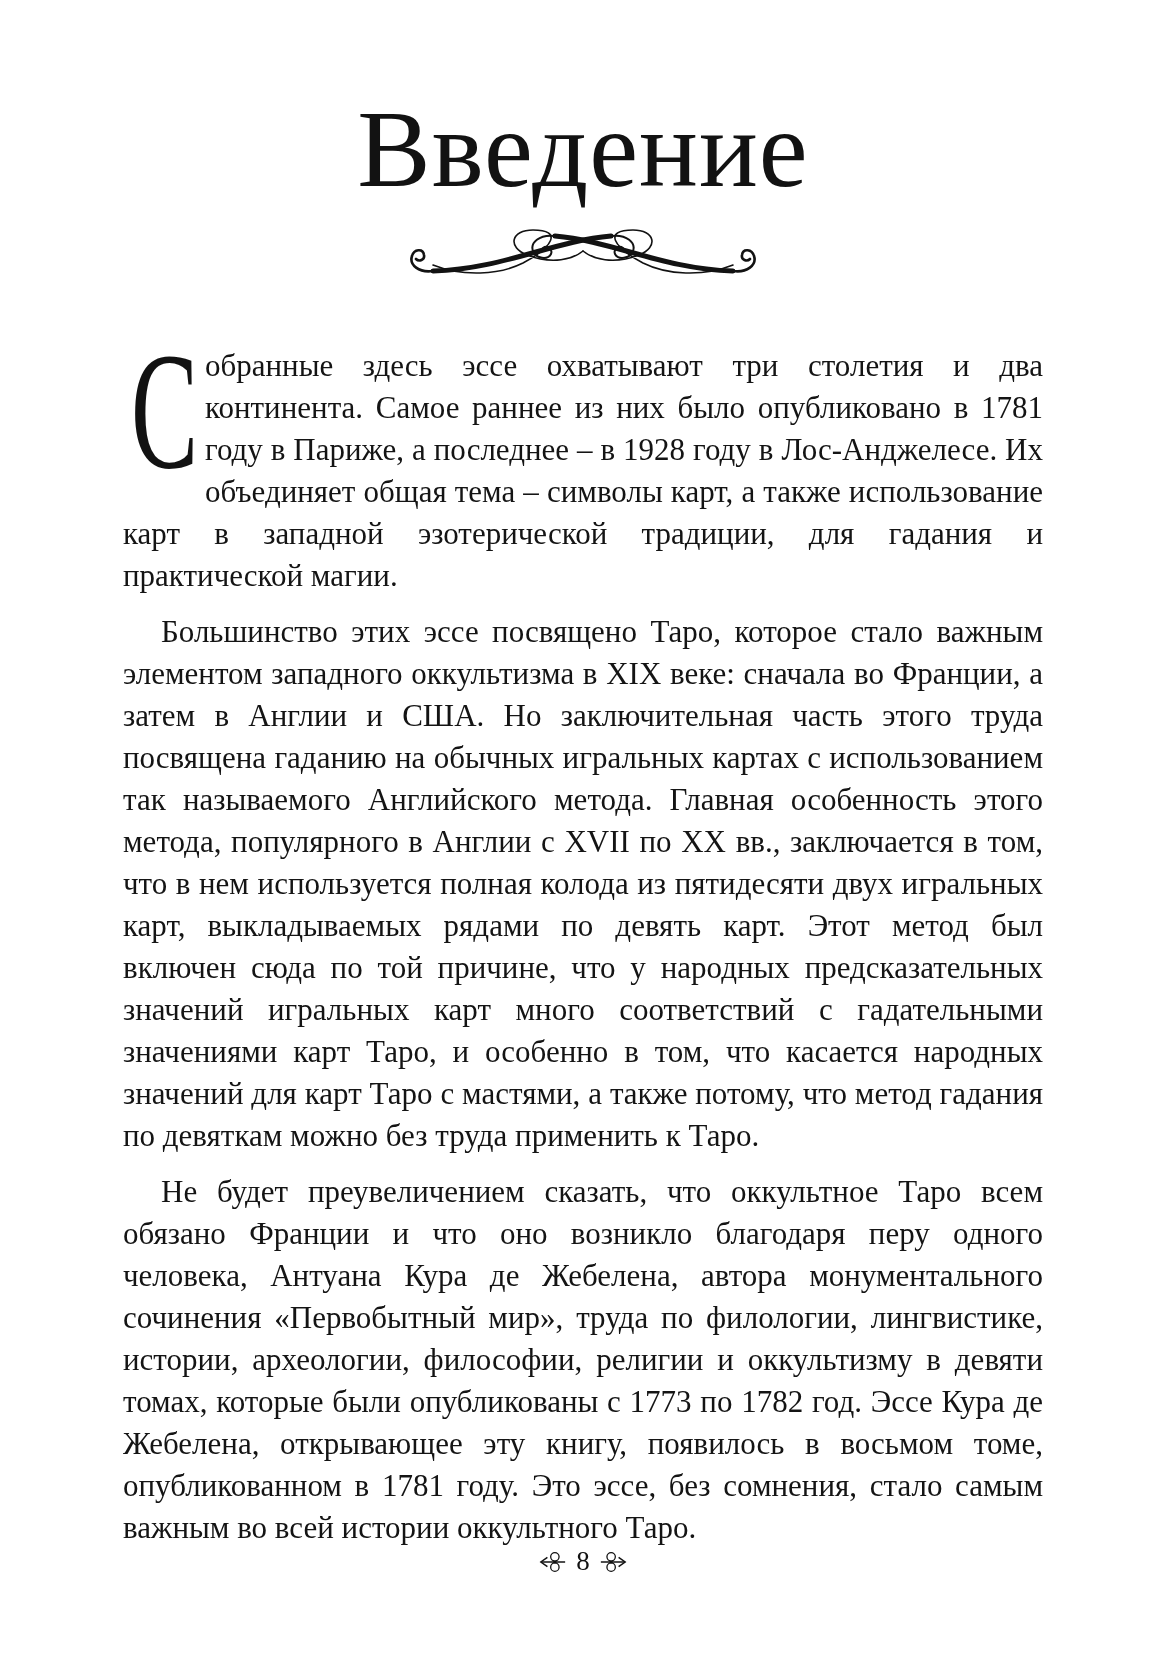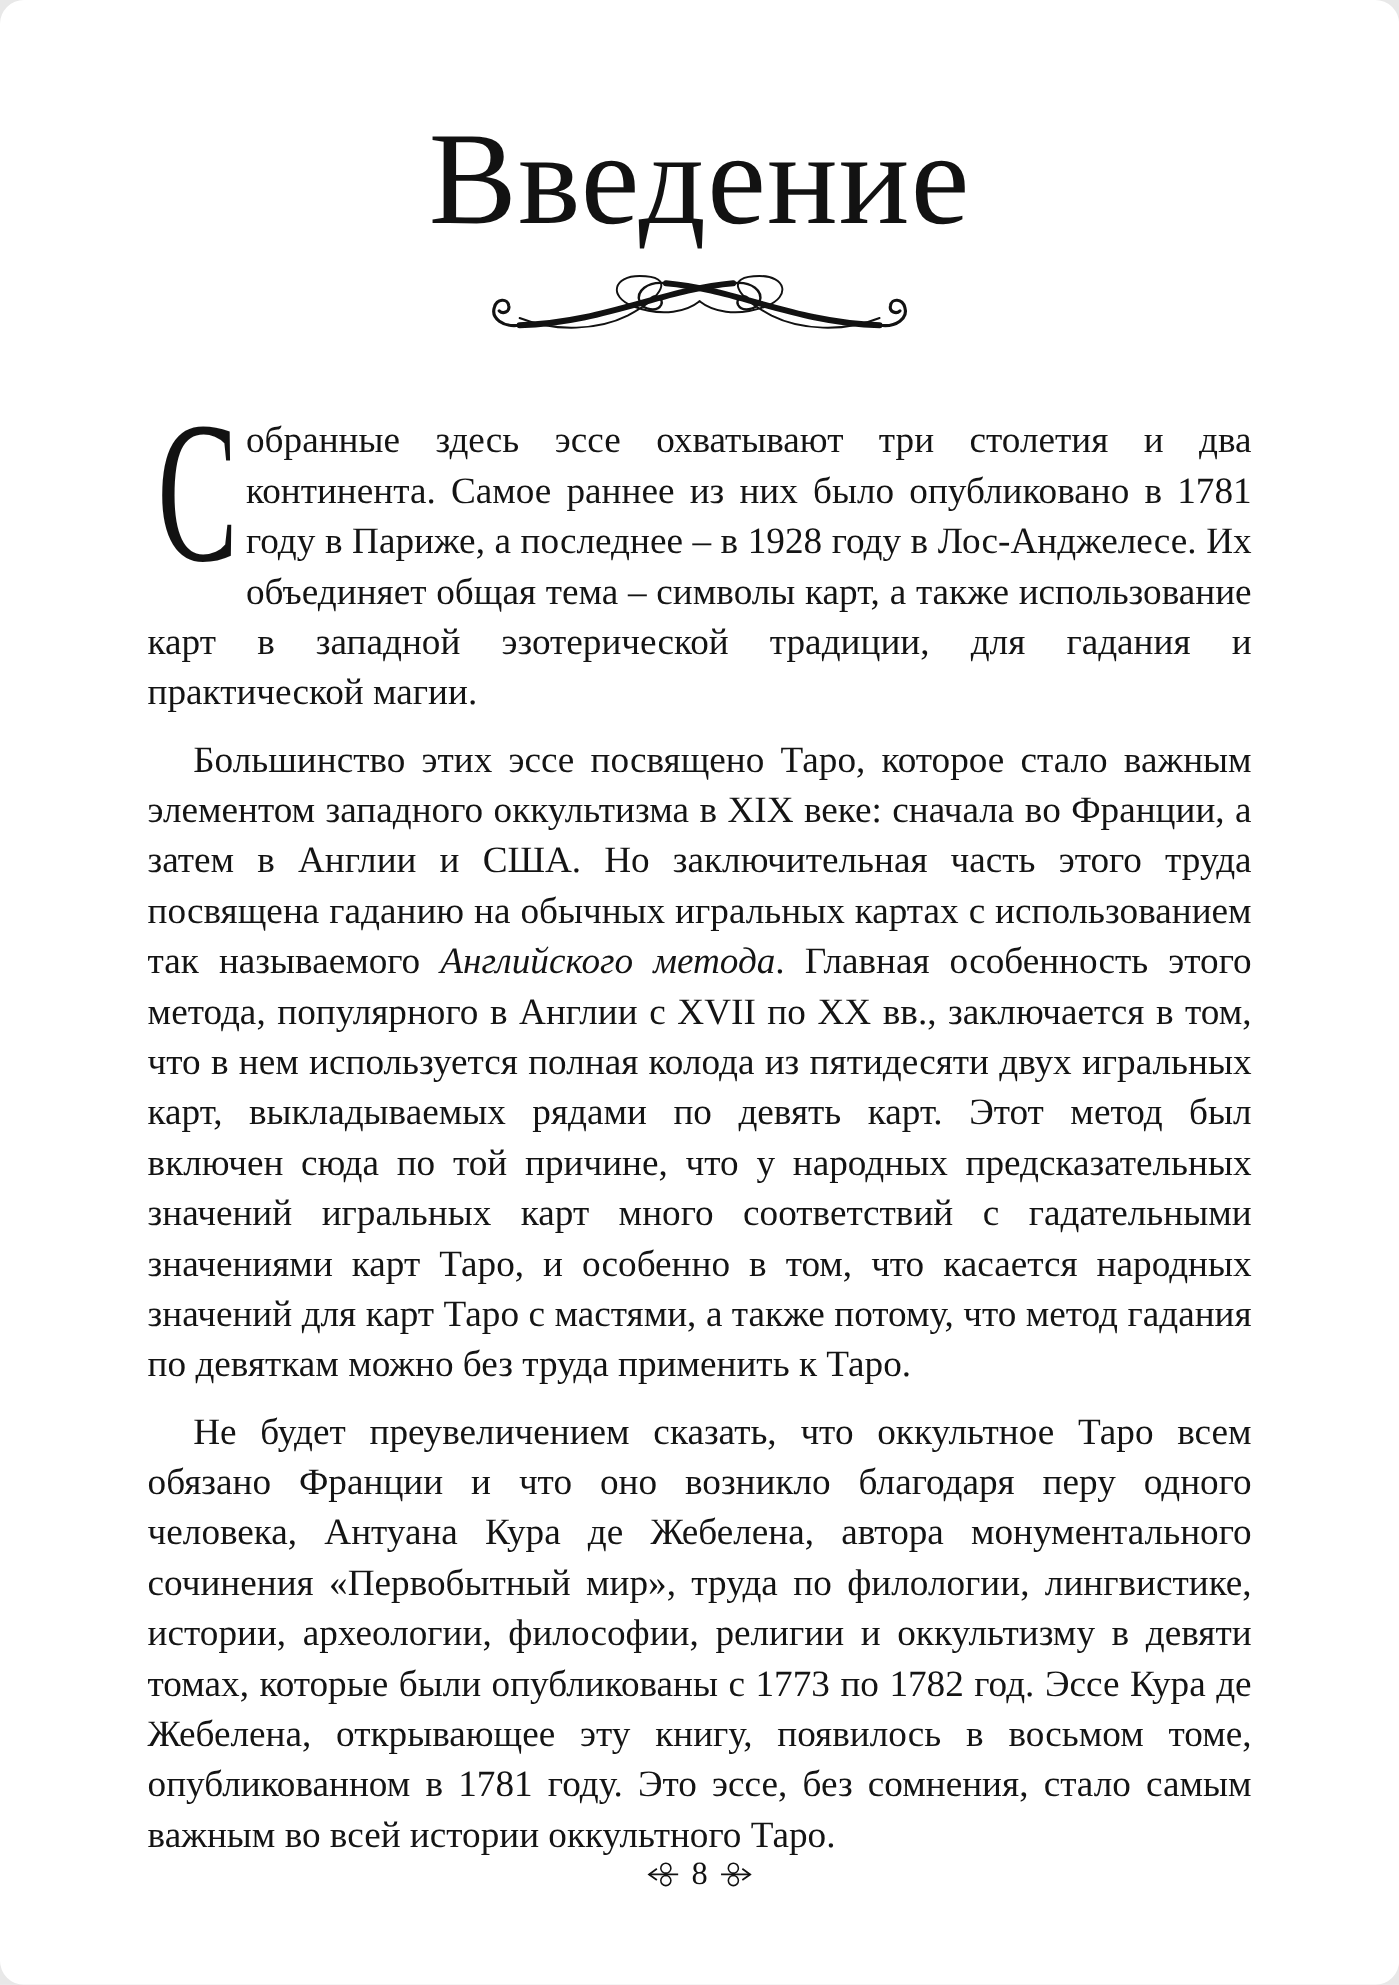--- a/index.html
+++ b/index.html
@@ -5,21 +5,20 @@
   html, body { margin: 0; padding: 0; background: #e8e8e8; }
   .page {
     position: relative;
     width: 1166px;
     height: 1654px;
     margin: 0 auto;
     background: #ffffff;
     color: #121212;
     font-family: "Liberation Serif", "DejaVu Serif", serif;
     overflow: hidden;
-    border-radius: 20px;
   }
   .chapter-title {
     margin: 86px auto 0;
     width: 920px;
     text-align: center;
     font-size: 110px;
     line-height: 1.15;
     font-weight: normal;
     letter-spacing: 1px;
     color: #121212;
@@ -44,21 +43,21 @@
     float: left;
     font-size: 168px;
     line-height: 126px;
     height: 126px;
     width: 64px;
     margin: 2px 10px 0 8px;
     transform: scaleX(0.60);
     transform-origin: left center;
     color: #121212;
   }
-  .italic { font-style: italic; }
+  .italic { }
   .page-footer {
     position: absolute;
     top: 1548px;
     left: 0;
     width: 100%;
     display: flex;
     justify-content: center;
     align-items: center;
     gap: 9px;
   }

